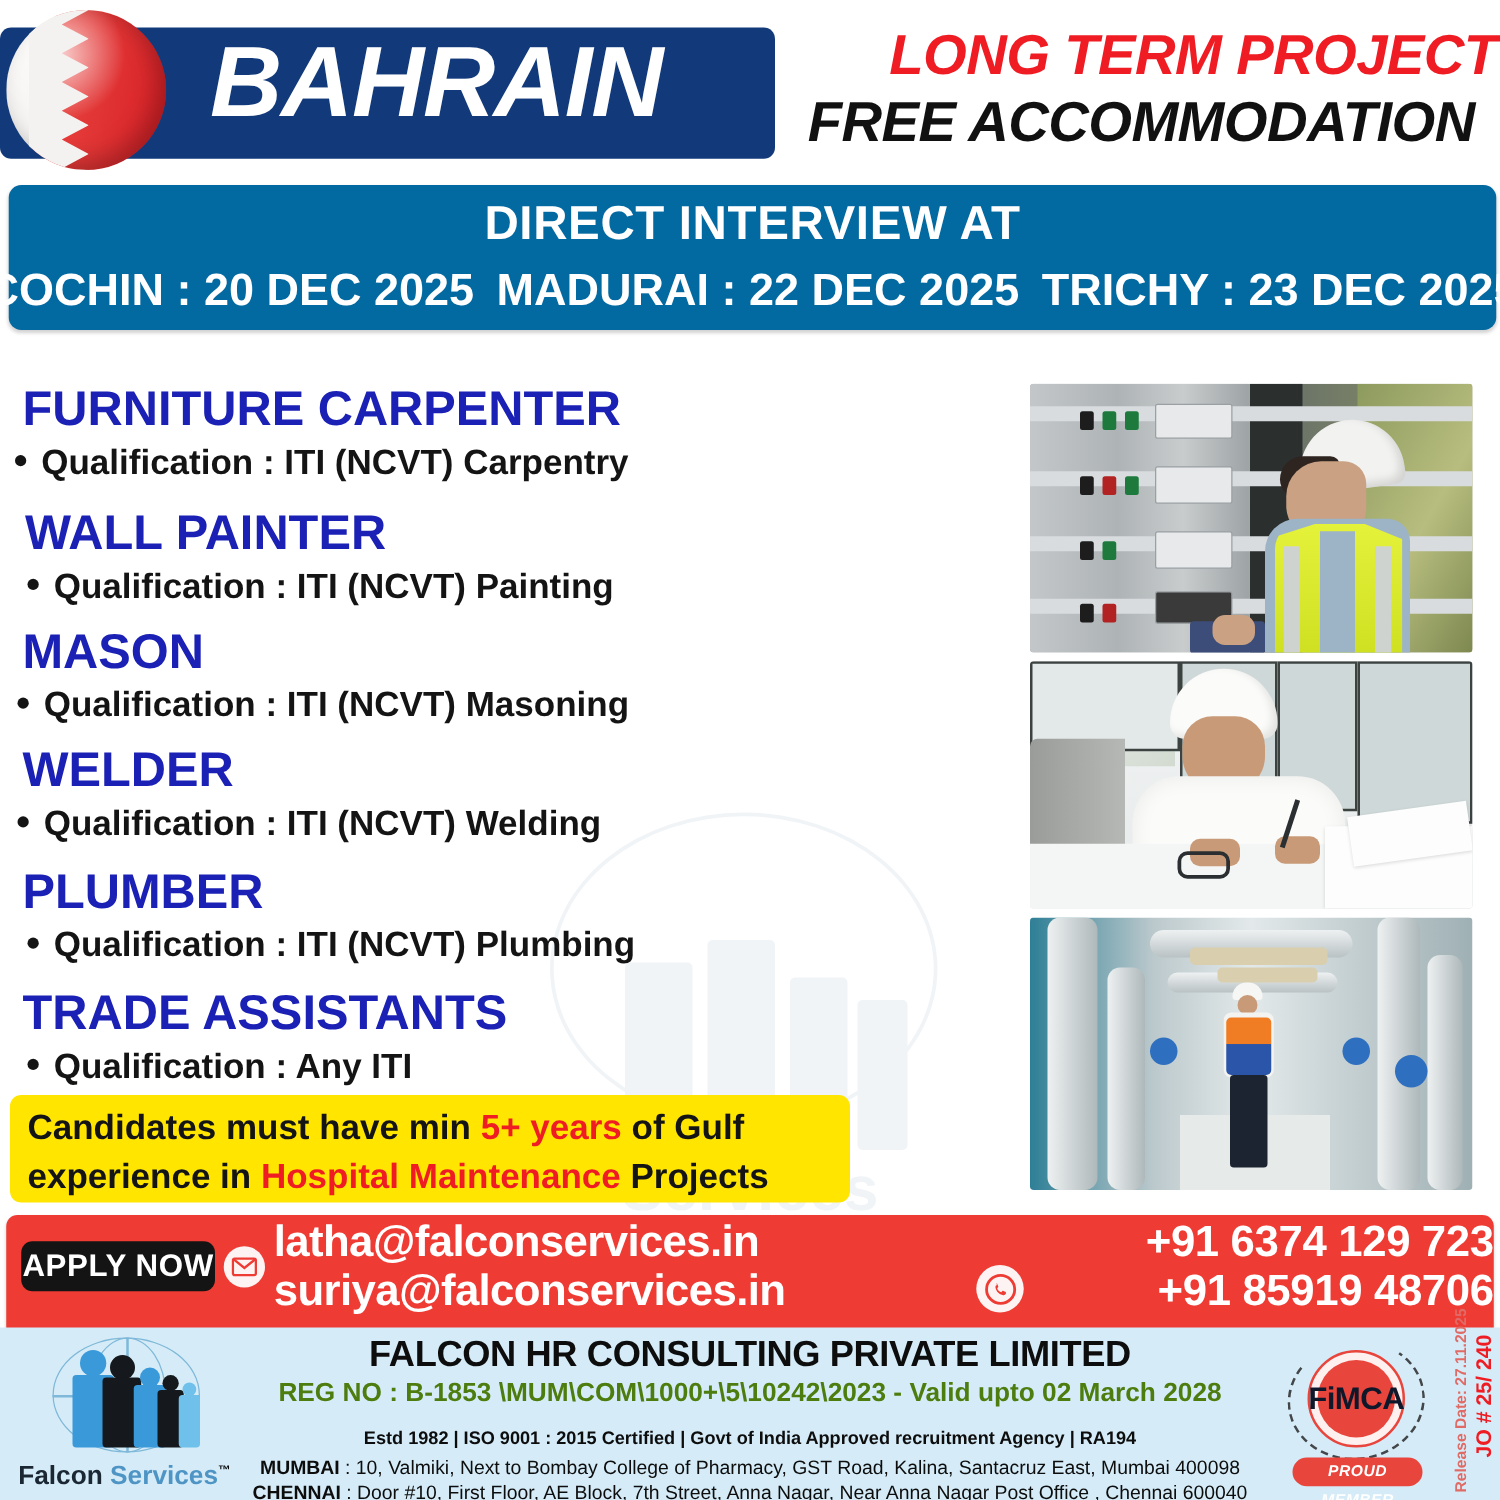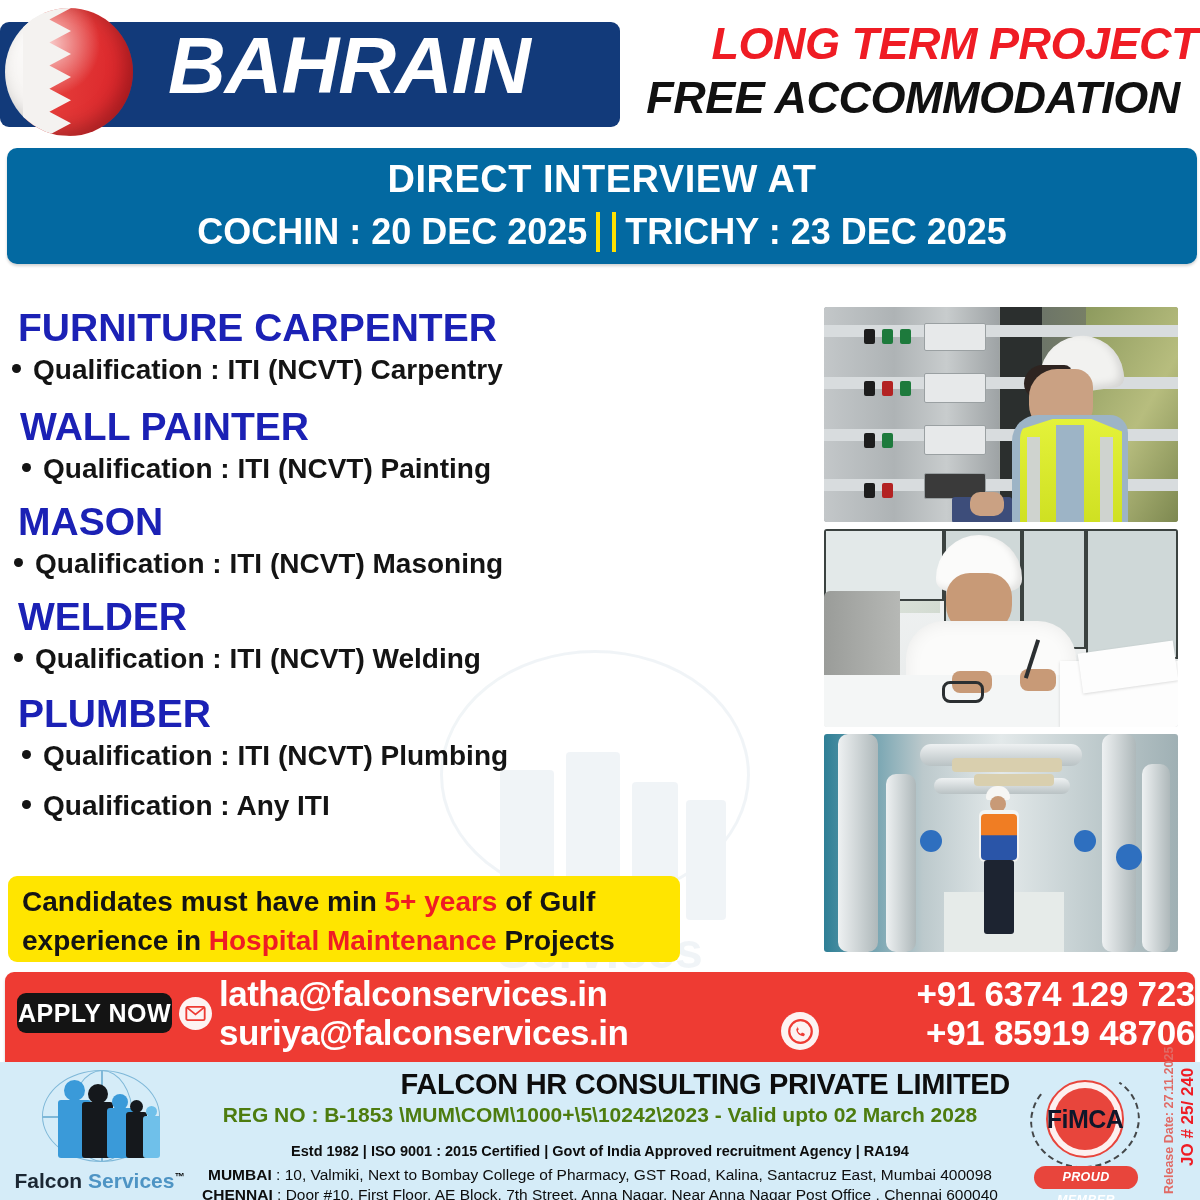--- a/index.html
+++ b/index.html
@@ -263,21 +263,21 @@
     position:absolute; left:0; top:96px; width:175px; height:26px;
     font-size:21px; font-weight:bold; text-align:center; line-height:26px;
     white-space:nowrap;
   }
   .fl-name .dark { color:#1b2733; }
   .fl-name .lt { color:#4e94c4; }
   .fl-name sup { font-size:10px; }
 
   .f-center { position:absolute; left:190px; top:5px; width:820px; height:130px; }
   .f-company {
-    font-size:29px; font-weight:bold; color:#0d0d0d; text-align:right;
+    font-size:29px; font-weight:bold; color:#0d0d0d; text-align:center;
     line-height:34px; white-space:nowrap; letter-spacing:-0.3px;
   }
   .f-reg {
     font-size:21px; font-weight:bold; color:#4d7c0f; text-align:center;
     line-height:27px; white-space:nowrap;
   }
   .f-estd {
     font-size:14.5px; font-weight:bold; color:#0d0d0d; text-align:center;
     line-height:20px; white-space:nowrap;margin-top:13px;
   }
@@ -339,20 +339,21 @@
     <div class="hdr-line1">LONG TERM PROJECT</div>
     <div class="hdr-line2">FREE ACCOMMODATION</div>
   </div>
 </div>
 
 <div class="dates-banner">
   <div class="dates-title">DIRECT INTERVIEW AT</div>
   <div class="dates-row">
     <span class="city">COCHIN : 20 DEC 2025</span>
     <span class="dates-sep"></span>
+    <span class="city">MADURAI : 22 DEC 2025</span>
     <span class="dates-sep"></span>
     <span class="city">TRICHY : 23 DEC 2025</span>
   </div>
 </div>
 
 <div class="watermark">
   <div class="wm-globe"></div>
   <div class="wm-fig" style="left:120px;width:54px;height:150px;"></div>
   <div class="wm-fig" style="left:186px;width:54px;height:168px;"></div>
   <div class="wm-fig" style="left:252px;width:46px;height:138px;"></div>
@@ -375,20 +376,21 @@
   </div>
   <div class="job" style="margin-top:10px;">
     <div class="job-title" style="margin-left:18px;">WELDER</div>
     <div class="job-qual" style="margin-left:14px;"><span class="dot"></span><span>Qualification :  ITI (NCVT) Welding</span></div>
   </div>
   <div class="job" style="margin-top:12px;">
     <div class="job-title" style="margin-left:18px;">PLUMBER</div>
     <div class="job-qual" style="margin-left:22px;"><span class="dot"></span><span>Qualification : ITI (NCVT) Plumbing</span></div>
   </div>
   <div class="job" style="margin-top:12px;">
+    <div class="job-title" style="margin-left:18px;">TRADE ASSISTANTS</div>
     <div class="job-qual" style="margin-left:22px;"><span class="dot"></span><span>Qualification : Any ITI</span></div>
   </div>
 </div>
 
 <div class="note">
   <div class="note-line"><span>Candidates must have min </span><span class="hl">5+ years</span><span> of Gulf</span></div>
   <div class="note-line"><span>experience in </span><span class="hl">Hospital Maintenance</span><span> Projects</span></div>
 </div>
 
 <div class="photo p1">

